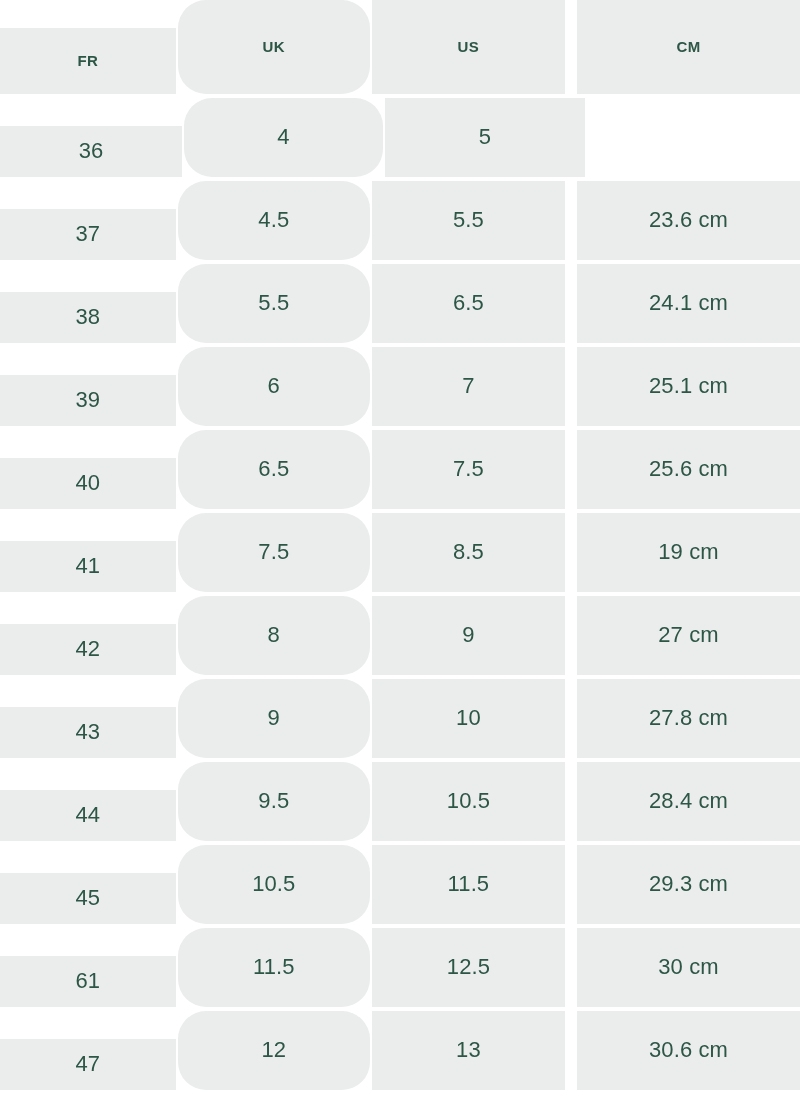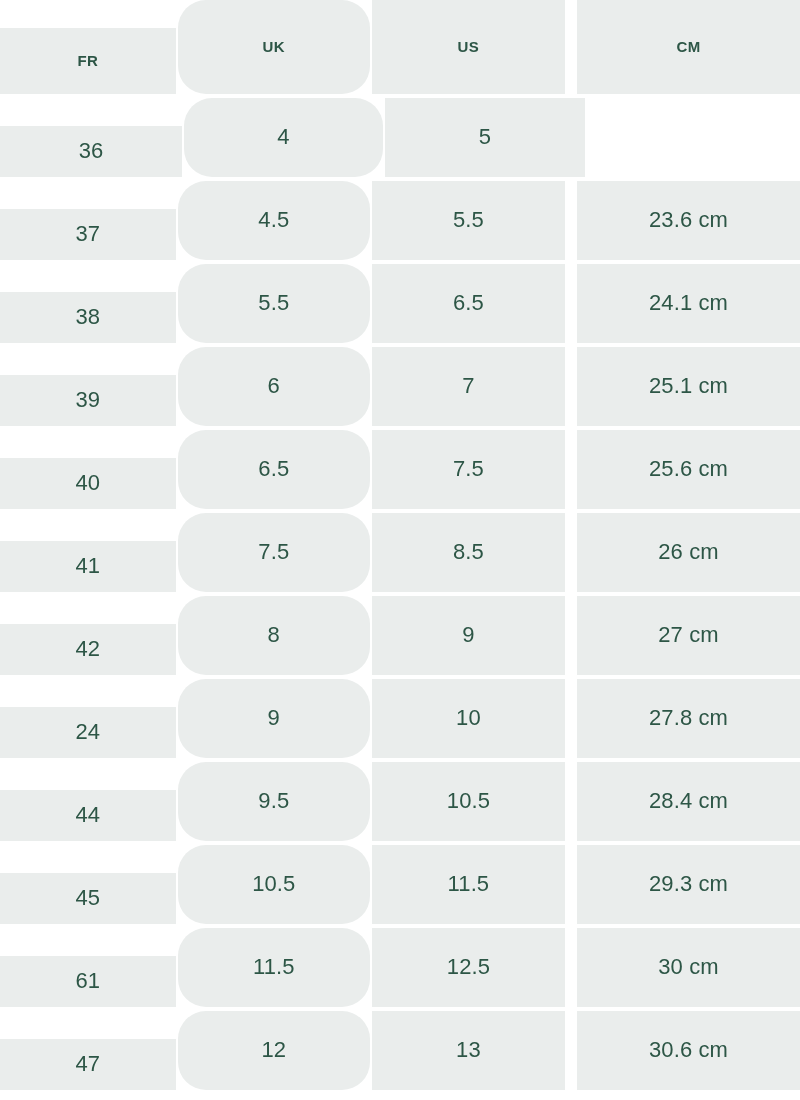--- a/index.html
+++ b/index.html
@@ -124,32 +124,32 @@
     <div class="cell col-fr">40</div>
     <div class="cell col-uk">6.5</div>
     <div class="cell col-us">7.5</div>
     <div class="cell col-cm">25.6 cm</div>
   </div>
 
   <div class="row data-row">
     <div class="cell col-fr">41</div>
     <div class="cell col-uk">7.5</div>
     <div class="cell col-us">8.5</div>
-    <div class="cell col-cm">26 cm</div>
+    <div class="cell col-cm">19 cm</div>
   </div>
 
   <div class="row data-row">
     <div class="cell col-fr">42</div>
     <div class="cell col-uk">8</div>
     <div class="cell col-us">9</div>
     <div class="cell col-cm">27 cm</div>
   </div>
 
   <div class="row data-row">
-    <div class="cell col-fr">24</div>
+    <div class="cell col-fr">43</div>
     <div class="cell col-uk">9</div>
     <div class="cell col-us">10</div>
     <div class="cell col-cm">27.8 cm</div>
   </div>
 
   <div class="row data-row">
     <div class="cell col-fr">44</div>
     <div class="cell col-uk">9.5</div>
     <div class="cell col-us">10.5</div>
     <div class="cell col-cm">28.4 cm</div>

